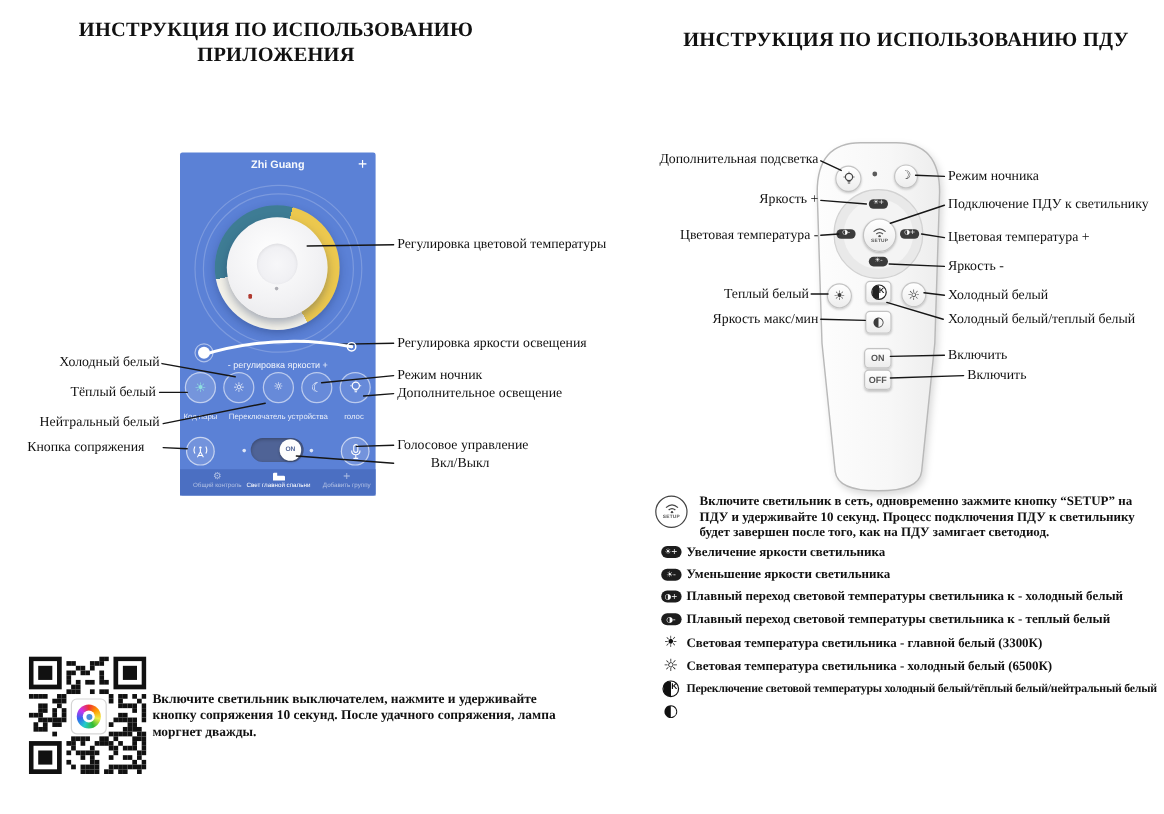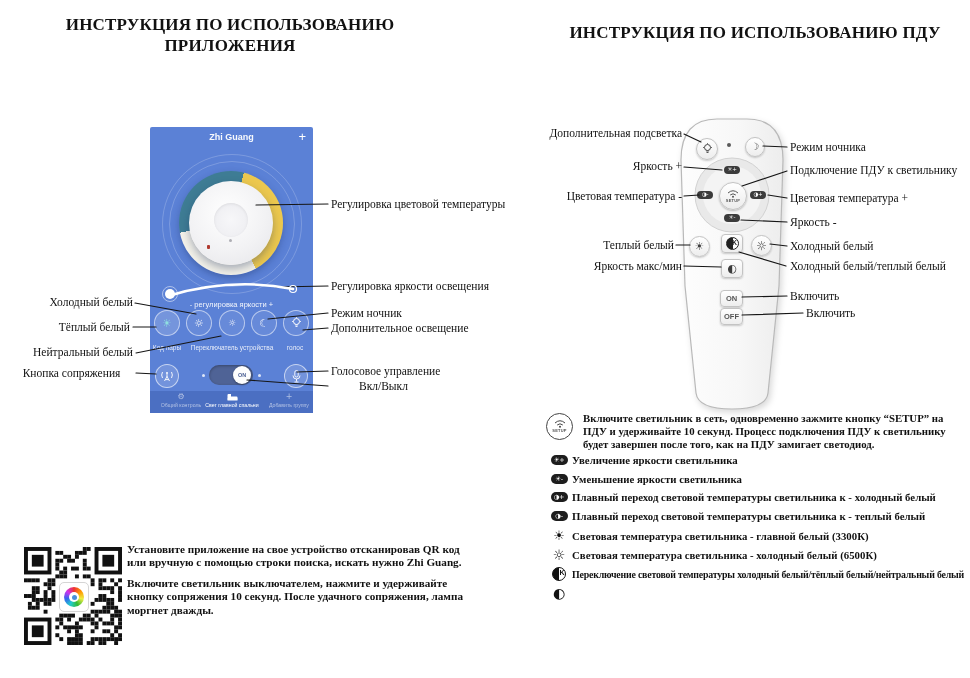--- a/index.html
+++ b/index.html
@@ -515,21 +515,20 @@
       <rect x="3.92" y="74.48" width="19.6" height="19.6" fill="#fff"></rect>
       <rect x="7.84" y="78.4" width="11.76" height="11.76" fill="#111"></rect>
     </svg>
   <div class="qr-logo">
     <div class="qr-ring">
       <div class="qr-core">
           <div class="qr-dot"></div>
         </div>
     </div>
   </div>
-  <div class="para" style="left:127px;top:543px;width:348px;">Установите приложение на свое устройство отсканировав QR код или вручную с помощью строки поиска, искать нужно Zhi Guang.</div>
   <div class="para" style="left:127px;top:577px;width:348px;">Включите светильник выключателем, нажмите и удерживайте кнопку сопряжения 10 секунд. После удачного сопряжения, лампа моргнет дважды.</div>
 
   <svg class="lines" width="970" height="678">
     <g stroke="#161616" stroke-width="1.2" stroke-linecap="round">
       <line x1="256" y1="205" x2="328" y2="204"></line>
       <line x1="276" y1="287" x2="328" y2="286"></line>
       <line x1="268" y1="319" x2="328" y2="313"></line>
       <line x1="303" y1="330" x2="328" y2="328"></line>
       <line x1="297" y1="372" x2="328" y2="371"></line>
       <line x1="247" y1="380" x2="328" y2="386"></line>

